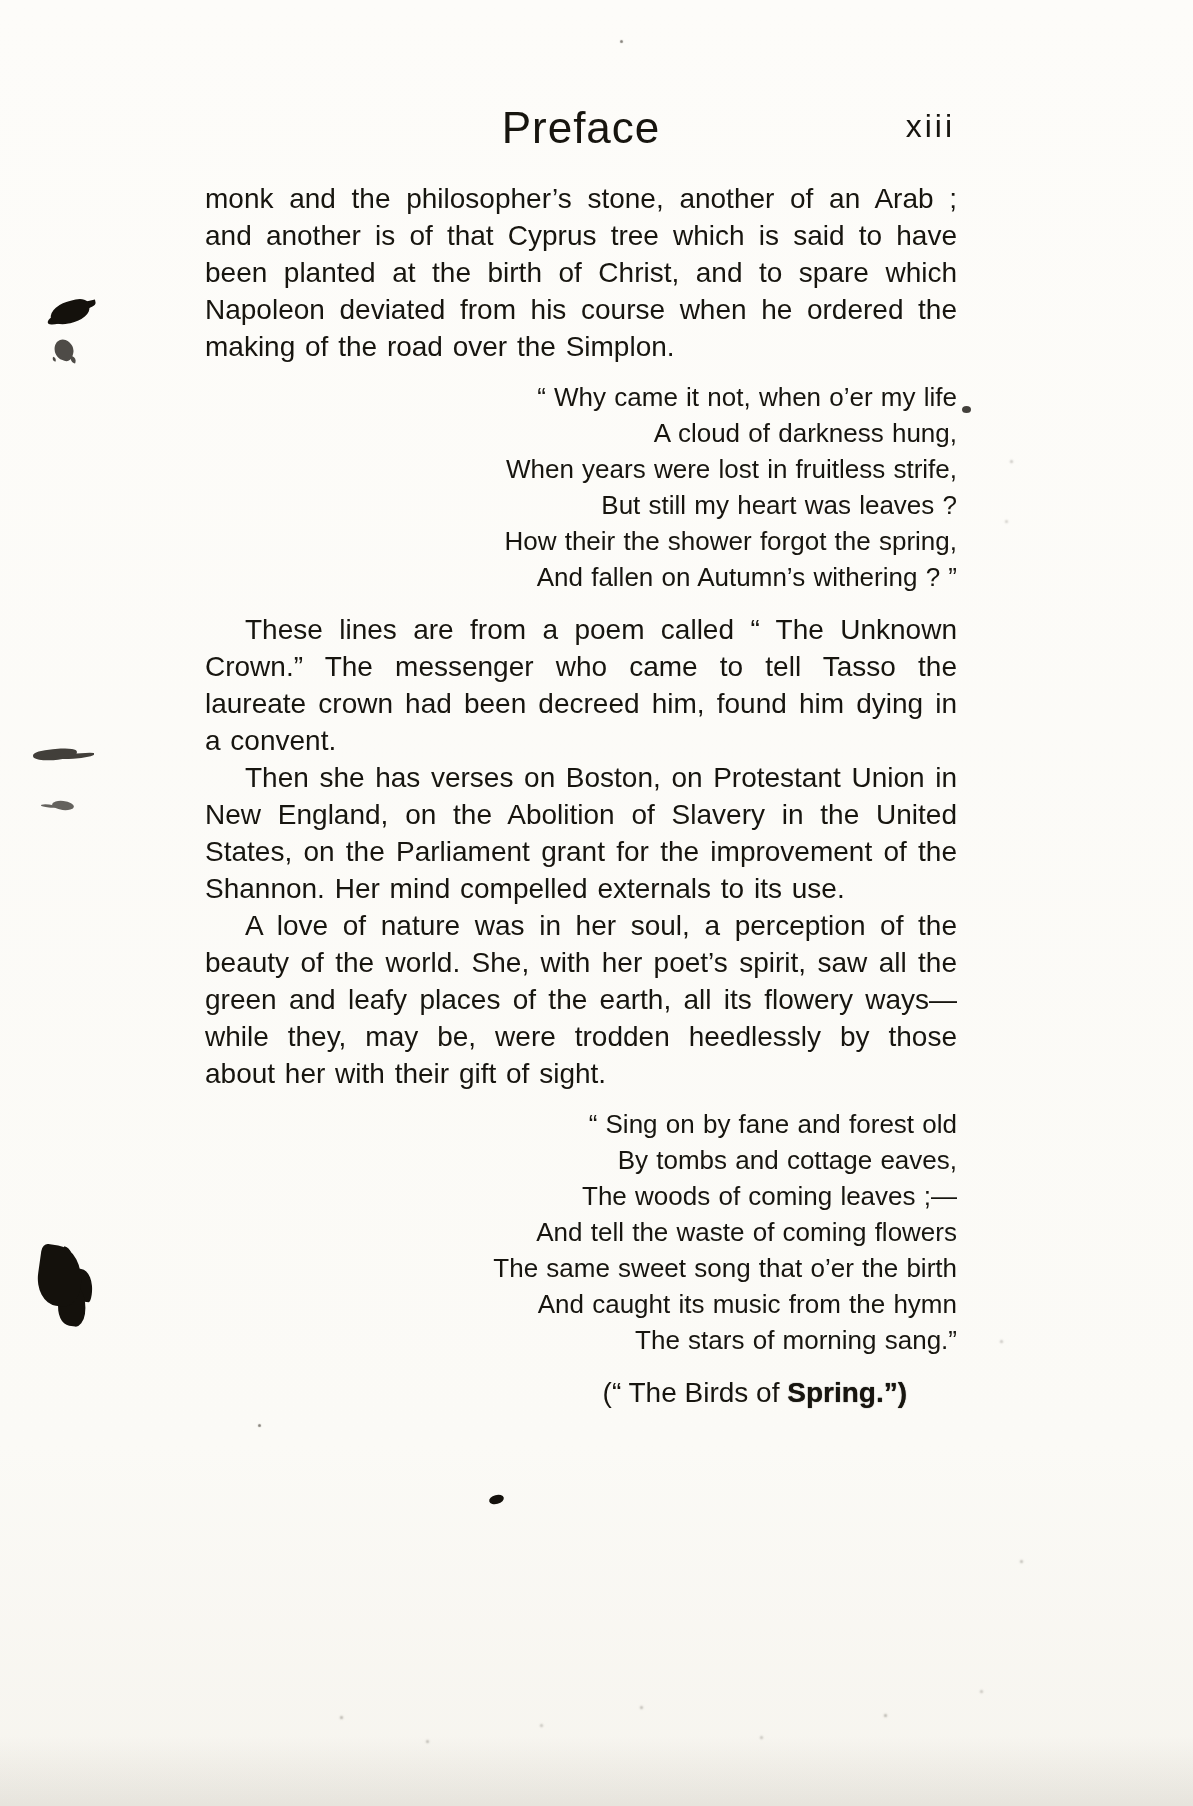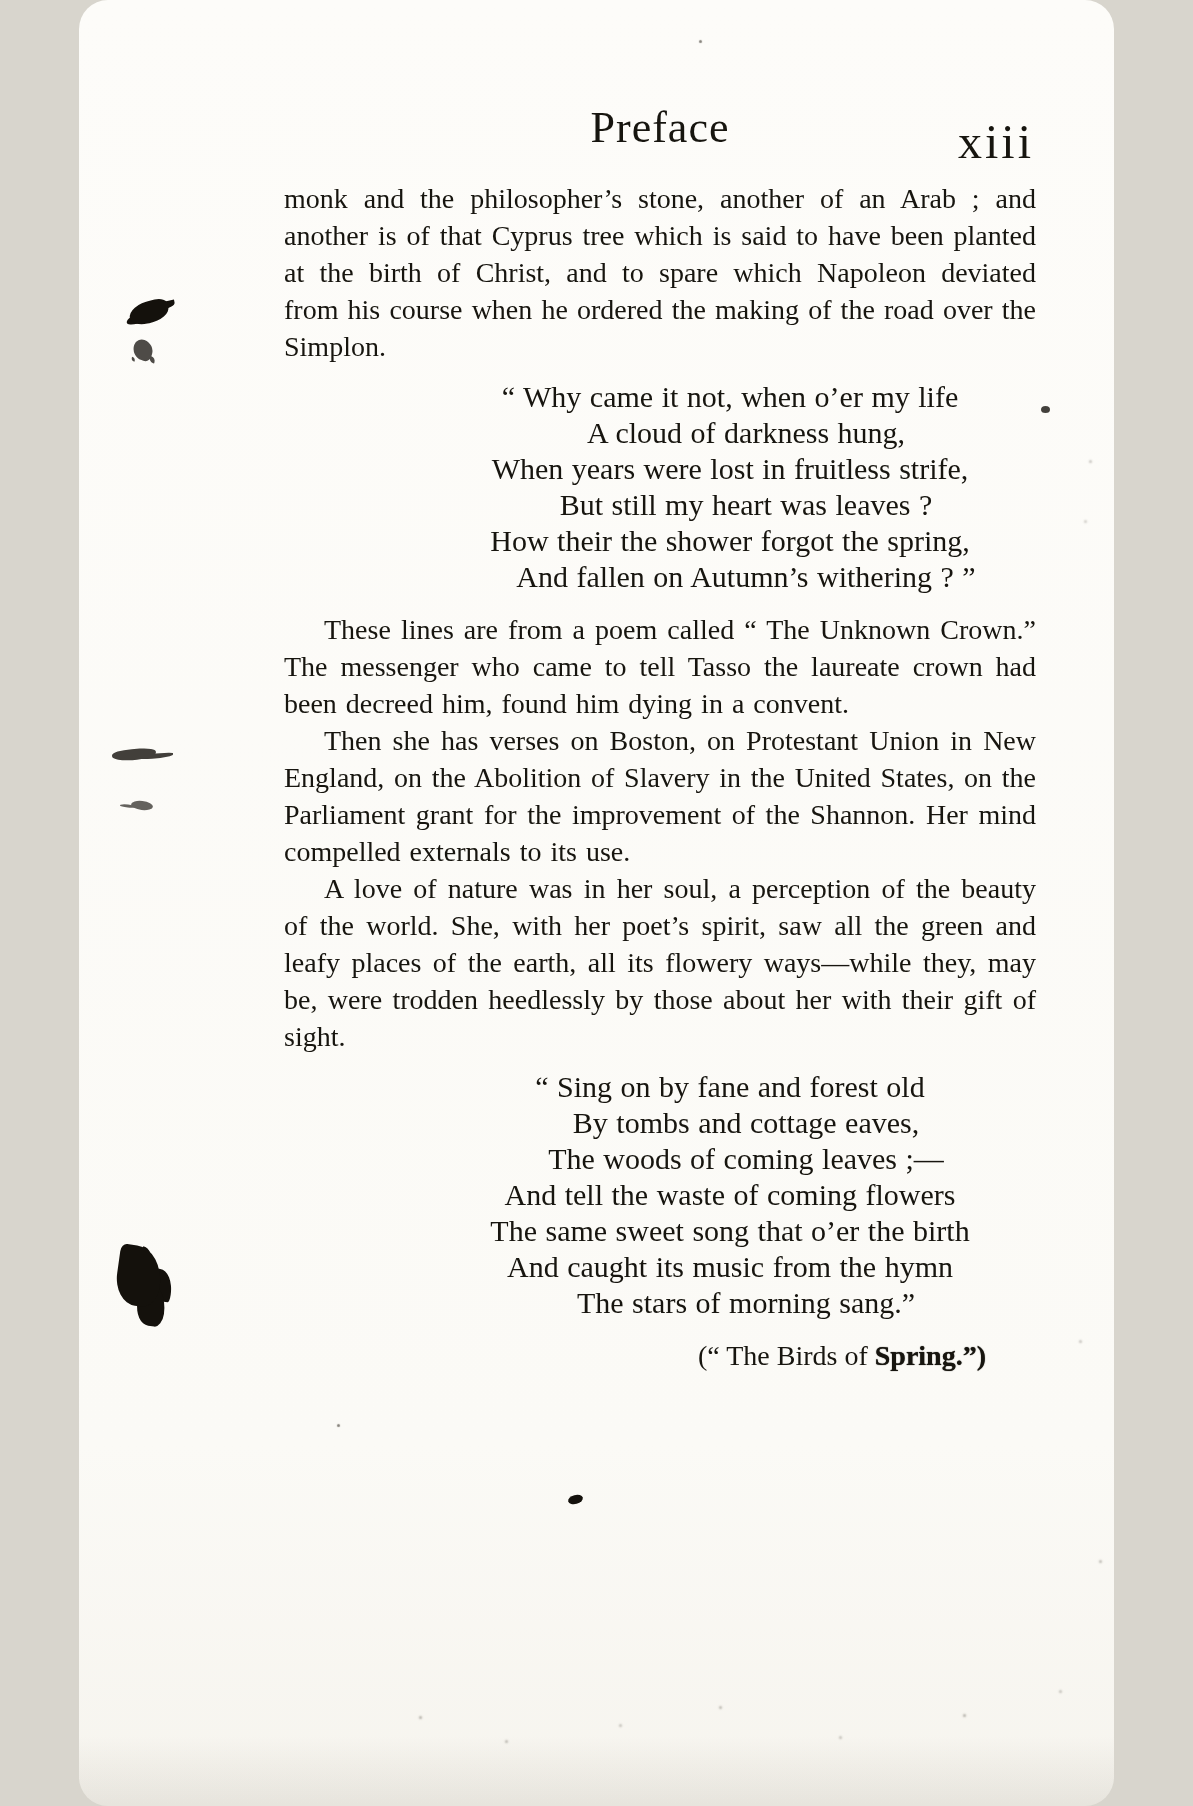--- a/index.html
+++ b/index.html
@@ -1,64 +1,63 @@
 <!DOCTYPE html>
 <html><head>
 <meta charset="utf-8">
 <style>
   html, body { margin: 0; padding: 0; background: #d8d5cd; }
   .page {
     position: relative;
-    width: 1035px;
+    width: 1193px;
     height: 1806px;
     margin: 0 auto;
     background: #fcfbf8;
     background: linear-gradient(180deg, #fdfcf9 0%, #fbfaf6 80%, #f6f4ee 100%);
-    font-family: Liberation Serif, serif;
+    font-family: Liberation Sans, sans-serif;
     color: #17150f;
     overflow: hidden;
-    border-radius: 29px;
   }
   .page-header {
     position: absolute;
     top: 102px;
     left: 205px;
     width: 752px;
     height: 60px;
   }
   .page-title {
     display: block;
     text-align: center;
     font-size: 44px;
     line-height: 52px;
     letter-spacing: 1px;
   }
   .page-folio {
     position: absolute;
     right: 2px;
-    top: 12px;
-    font-size: 48px;
+    top: 6px;
+    font-size: 32px;
     letter-spacing: 3px;
   }
   .text-block {
     position: absolute;
     top: 180px;
     left: 205px;
     width: 752px;
     font-size: 28px;
     line-height: 37px;
     text-align: justify;
   }
   .para { margin: 0; text-indent: 40px; word-spacing: 2px; }
   .para.no-indent { text-indent: 0; }
   .poem {
     margin: 14px 0 16px 140px;
-    font-size: 30px;
+    font-size: 26px;
     line-height: 36px;
-    text-align: center;
+    text-align: right;
     word-spacing: 1px;
   }
   .poem-line { white-space: nowrap; }
   .poem-line.even { padding-left: 32px; }
   .poem-attribution {
     text-align: right;
     padding-right: 50px;
     margin-top: 16px;
     white-space: nowrap;
   }

